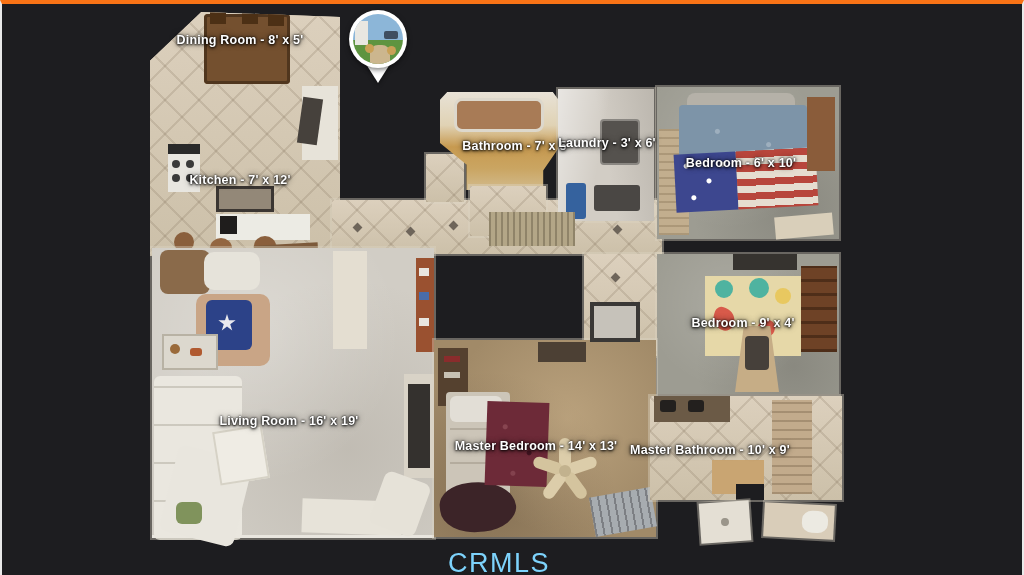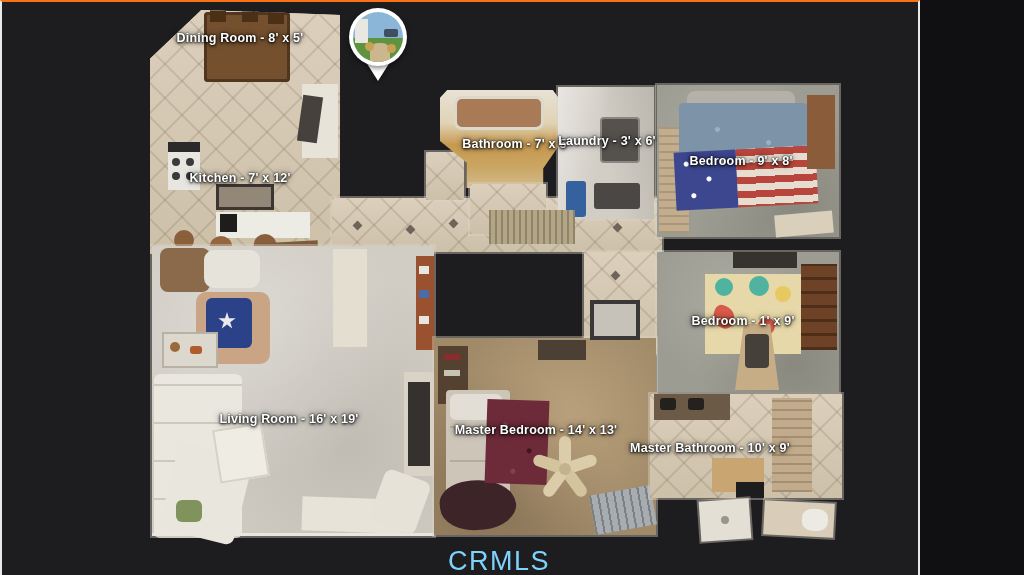--- a/index.html
+++ b/index.html
@@ -1,20 +1,20 @@
 <!DOCTYPE html>
 <html><head>
 <meta charset="utf-8">
 <style>
   html,body{margin:0;padding:0;background:#101012;}
   *{box-sizing:border-box;}
   .stage{
-    position:relative;width:920px;height:575px;overflow:hidden;
+    position:relative;width:1024px;height:575px;overflow:hidden;
     background:#1d1d20;
-    border-left:2px solid #e9e9e9;border-right:2px solid #e9e9e9;border-top:2px solid #f97316;
+    border-left:2px solid #e9e9e9;border-right:2px solid #e9e9e9;border-top:4px solid #f97316;
     font-family:"Liberation Sans",sans-serif;
   }
   
   .room{position:absolute;box-shadow:0 0 0 2px rgba(221,212,196,.40);}
   .tile{
     background-color:#d5c9b6;
     background-image:
       repeating-linear-gradient(45deg, rgba(125,108,86,.20) 0 2px, transparent 2px 24px),
       repeating-linear-gradient(135deg, rgba(125,108,86,.20) 0 2px, transparent 2px 24px),
       linear-gradient(180deg,#dcd0bd,#ccc0a9);
@@ -216,24 +216,24 @@
     <div class="f" style="left:21px;top:16px;width:8px;height:8px;background:#9a958a;border-radius:50%;"></div>
   </div>
   <div class="room" style="left:762px;top:500px;width:70px;height:34px;background:#d9cdb9;transform:rotate(3deg);">
     <div class="f" style="left:38px;top:6px;width:26px;height:22px;background:#eceae2;border-radius:40%;"></div>
   </div>
 
   <div class="room-label" style="left:238px;top:36px;">Dining Room - 8' x 5'</div>
   <div class="room-label" style="left:238px;top:176px;">Kitchen - 7' x 12'</div>
   <div class="room-label" style="left:514px;top:142px;">Bathroom - 7' x 5'</div>
   <div class="room-label" style="left:605px;top:139px;">Laundry - 3' x 6'</div>
-  <div class="room-label" style="left:739px;top:159px;">Bedroom - 9' x 8'</div>
-  <div class="room-label" style="left:741px;top:319px;">Bedroom - 1' x 9'</div>
+  <div class="room-label" style="left:739px;top:159px;">Bedroom - 6' x 10'</div>
+  <div class="room-label" style="left:741px;top:319px;">Bedroom - 9' x 4'</div>
   <div class="room-label" style="left:287px;top:417px;text-align:right;">Living Room - 16' x 19'</div>
-  <div class="room-label" style="left:534px;top:428px;">Master Bedroom - 14' x 13'</div>
+  <div class="room-label" style="left:534px;top:442px;">Master Bedroom - 14' x 13'</div>
   <div class="room-label" style="left:708px;top:446px;">Master Bathroom - 10' x 9'</div>
 
   <div class="pin">
     <div class="pin-tail"></div>
     <div class="pin-head">
       <div class="pin-photo">
         <div class="pin-bldg"></div>
         <div class="pin-car"></div>
         <div class="pin-path"></div>
         <div class="pin-bush1"></div>

